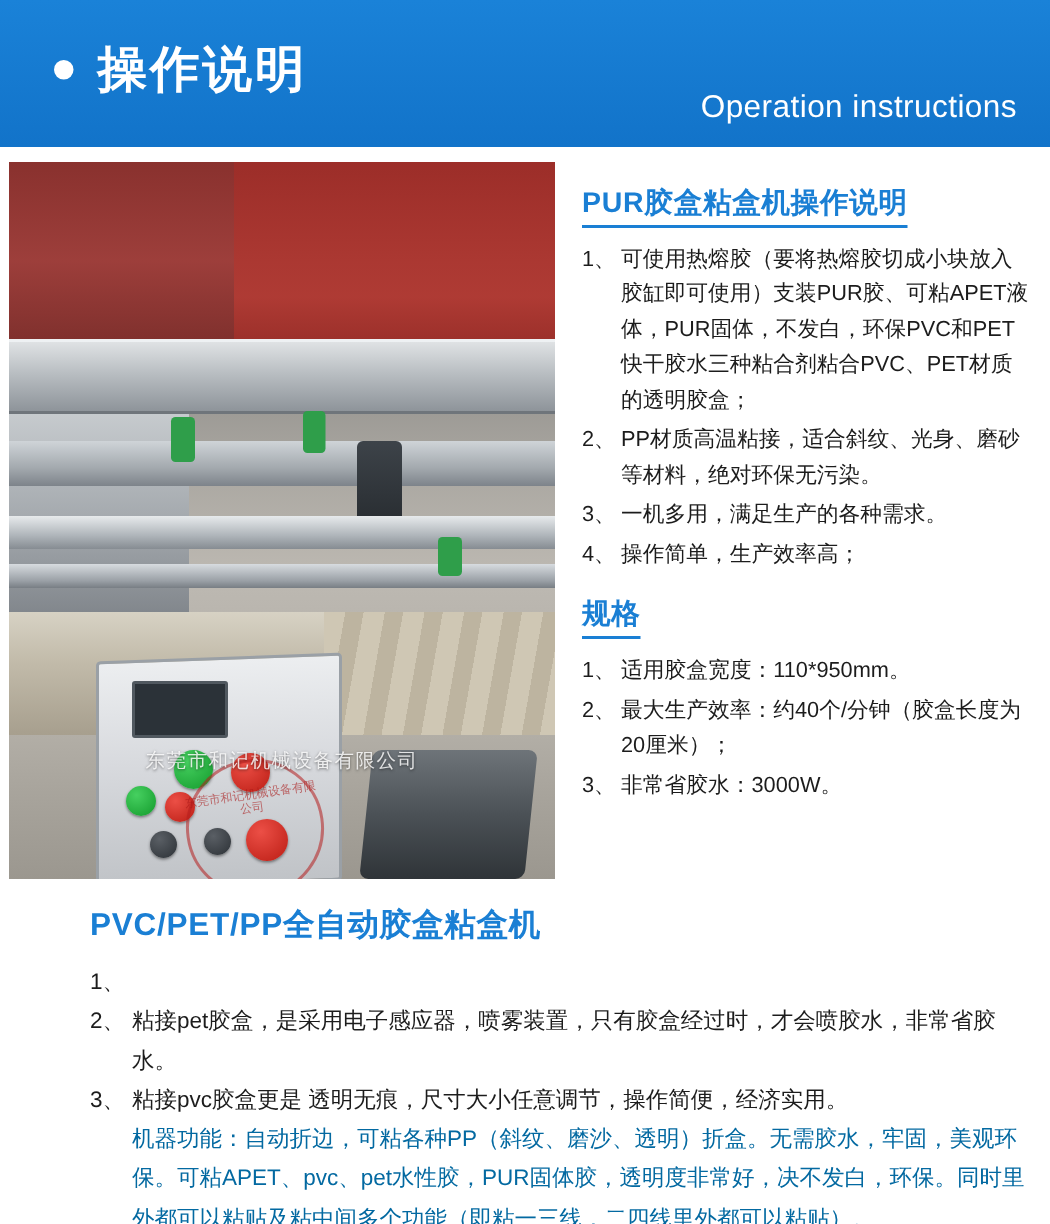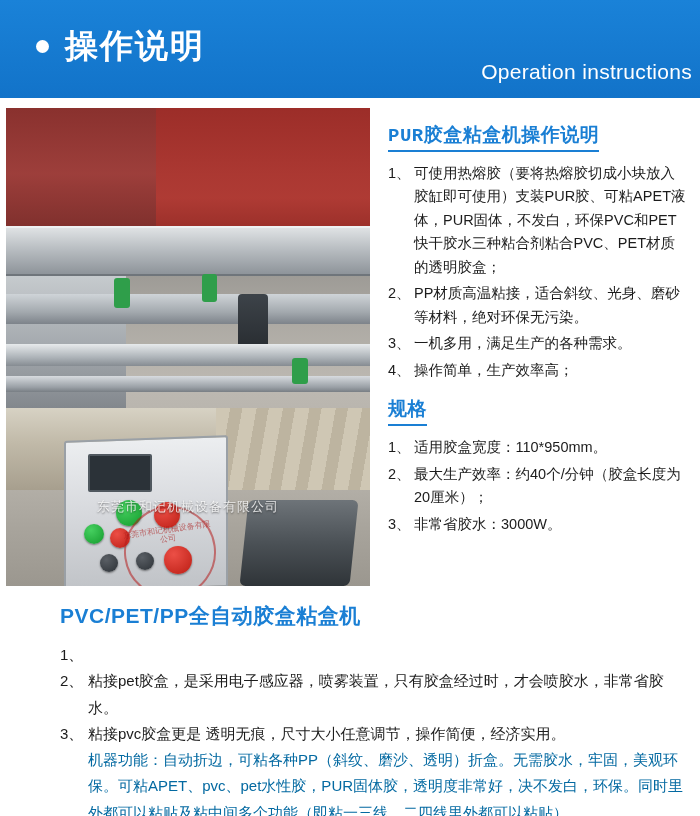--- a/index.html
+++ b/index.html
@@ -42,21 +42,21 @@
   }
   .header-title {
     color: #ffffff;
     font-size: 33px;
     font-weight: bold;
     letter-spacing: 2px;
     margin-top: -6px;
   }
   .header-sub {
     position: absolute;
-    right: 8px;
+    right: 22px;
     bottom: 14px;
     color: #ffffff;
     font-size: 21px;
     letter-spacing: 0.3px;
   }
 
   
   .main {
     position: relative;
     display: flex;
@@ -226,21 +226,20 @@
     font-size: 19px;
     font-weight: bold;
     margin: 0 0 12px 0;
     letter-spacing: .5px;
   }
   .sec-title.rule {
     border-bottom: 2px solid #1a7fd4;
     display: inline-block;
     padding-bottom: 2px;
     margin-bottom: 10px;
-    font-family: Liberation Mono, monospace;
   }
   ol.numlist {
     list-style: none;
     margin: 0;
     padding: 0;
   }
   ol.numlist > li {
     display: flex;
     font-size: 14.5px;
     line-height: 1.62;

